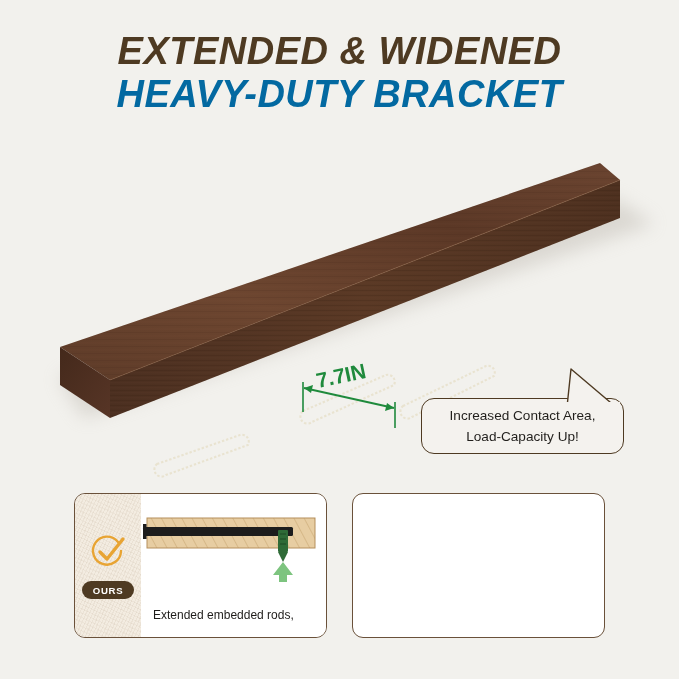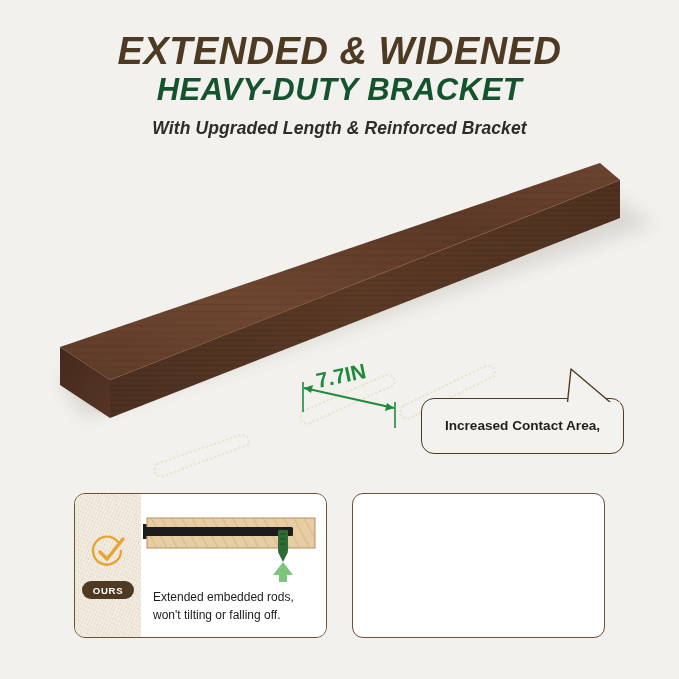--- a/index.html
+++ b/index.html
@@ -12,22 +12,22 @@
   }
 
   
   .header { position:absolute; top:0; left:0; width:679px; text-align:center;font-style:italic; }
   .title-line1 {
     margin-top:30px;
     font-size:38px; font-weight:bold; letter-spacing:.5px;
     color:#4e3a22; line-height:1.12;
   }
   .title-line2 {
-    font-size:31px; font-weight:bold; letter-spacing:.5px;
-    color:#14532d; line-height:1.12;
+    font-size:38px; font-weight:bold; letter-spacing:.5px;
+    color:#0369a1; line-height:1.12;
   }
   .subtitle {
     margin-top:11px;
     font-size:17.5px; font-weight:bold; letter-spacing:.1px;
     color:#2f2b27;
   }
 
   
   .hero { position:absolute; top:150px; left:0; width:679px; height:330px; }
   .hero svg { display:block; }
@@ -35,21 +35,21 @@
   
   .callout {
     position:absolute; left:421px; top:398px;
     width:203px; height:56px;
     border:1.4px solid #4e3a22; border-radius:13px;
     background:#f4f2ee;
     display:flex; flex-direction:column;
     align-items:center; justify-content:center;
     z-index:5;
   }
-  .callout-line { font-size:13.6px; font-weight:bold; color:#211f1c; line-height:1.55; }
+  .callout-line { font-size:13.6px; font-weight:normal; color:#211f1c; line-height:1.55; }
   .callout-tail { position:absolute; left:545px; top:365px; z-index:6; }
 
   
   .panels {
     position:absolute; top:493px; left:74px;
     width:531px; height:145px;
     display:flex; justify-content:space-between;gap:20px;
   }
   .panel {
     width:253px; height:145px;
@@ -90,21 +90,20 @@
     font-size:12px; font-weight:normal; color:#1e1c1a; line-height:1.45;
   }
   .diagram { position:absolute; left:0; top:6px; }
 </style>
 </head>
 <body>
 
 <div class="header">
   <div class="title-line1">EXTENDED &amp; WIDENED</div>
   <div class="title-line2">HEAVY-DUTY BRACKET</div>
-  <div class="subtitle">With Upgraded Length &amp; Reinforced Bracket</div>
 </div>
 
 <div class="hero">
   <svg width="679" height="330" viewBox="0 0 679 330">
     <defs>
       <linearGradient id="topFace" x1="0" y1="1" x2="1" y2="0">
         <stop offset="0%" stop-color="#5d3b28"></stop>
         <stop offset="35%" stop-color="#6d4630"></stop>
         <stop offset="70%" stop-color="#5b3826"></stop>
         <stop offset="100%" stop-color="#6a4430"></stop>
@@ -164,20 +163,21 @@
     <text x="318" y="238" font-family="Liberation Sans, sans-serif" font-size="21" font-weight="bold" fill="#1f8a3c" transform="rotate(-12 318 238)">7.7IN</text>
   </svg>
 </div>
 
 <svg class="callout-tail" width="95" height="45" viewBox="0 0 95 45">
   <path d="M 22 42 L 26 4 L 72 43" fill="#f4f2ee" stroke="#4e3a22" stroke-width="1.4" stroke-linejoin="round"></path>
   <rect x="20" y="37" width="55" height="8" fill="#f4f2ee"></rect>
 </svg>
 <div class="callout">
   <div class="callout-line">Increased Contact Area,</div>
+  <div class="callout-line">Load-Capacity Up!</div>
 </div>
 
 <div class="panels">
 
   <div class="panel ours">
     <div class="panel-left">
       <svg class="badge-icon" width="40" height="40" viewBox="0 0 40 40">
         <path d="M 30 10 A 14 14 0 1 0 33 19" fill="none" stroke="#e8a433" stroke-width="2.4" stroke-linecap="round"></path>
         <path d="M 12 20 L 19 27 L 35 7" fill="none" stroke="#e8a433" stroke-width="3.4" stroke-linecap="round" stroke-linejoin="round"></path>
       </svg>
@@ -204,20 +204,19 @@
           <line x1="139" y1="39" x2="145" y2="39" stroke="#1e4a25" stroke-width="1"></line>
           <line x1="139" y1="44" x2="145" y2="44" stroke="#1e4a25" stroke-width="1"></line>
         </g>
 
         <g>
           <path d="M 142 62 L 152 75 L 146 75 L 146 82 L 138 82 L 138 75 L 132 75 Z" fill="#7dc47f"></path>
         </g>
       </svg>
       <div class="panel-caption">
         <div>Extended embedded rods,</div>
-        <div>won't tilting or falling off.</div>
       </div>
     </div>
   </div>
 
   <div class="panel others">
   </div>
 </div>
 
 </body></html>

